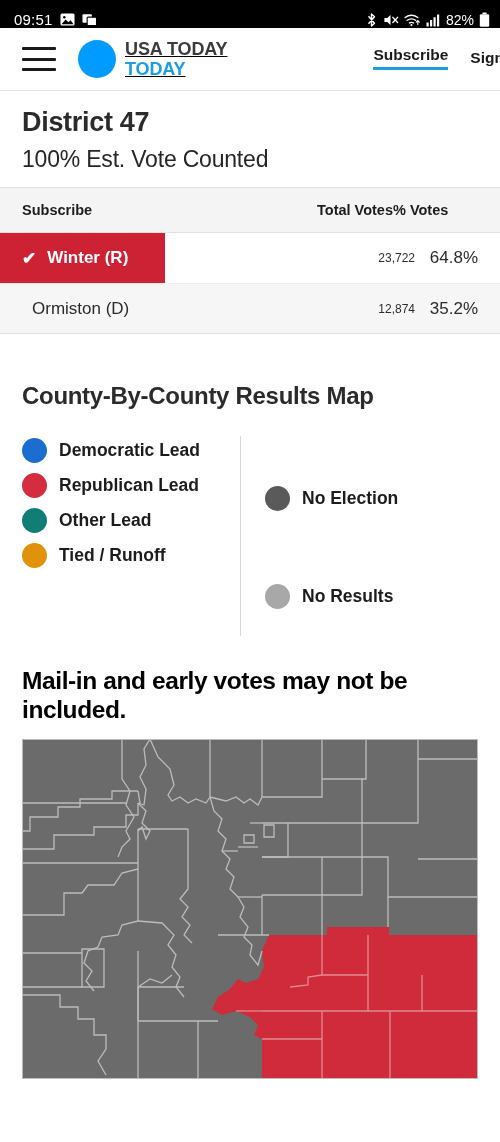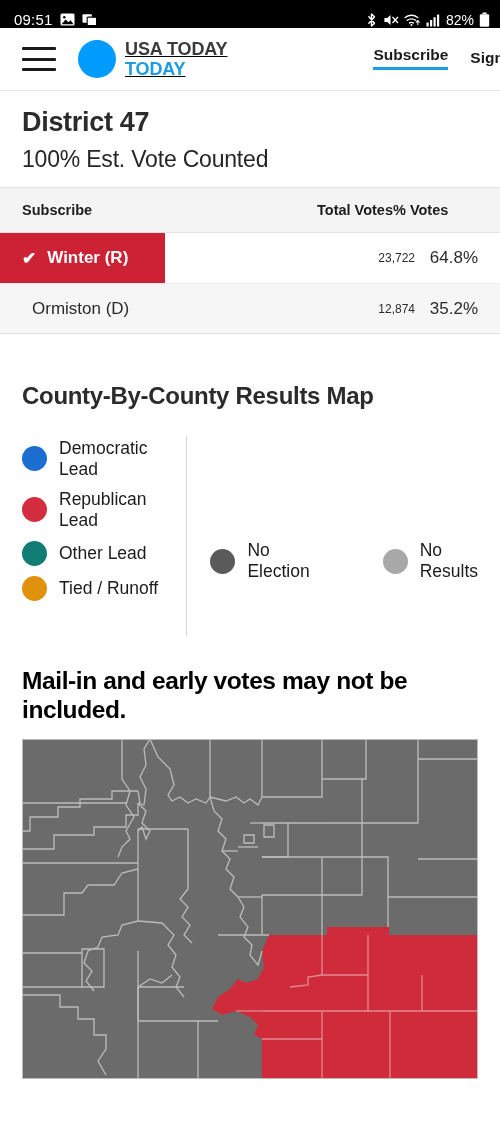--- a/index.html
+++ b/index.html
@@ -85,23 +85,23 @@
     font-size: 17px; color: #2b2b2b; padding-right: 22px; }
   .table-bottom { height: 1px; background: #e2e2e2; }
 
   
   .map-section { padding: 0 22px; background: #ffffff; }
   .map-head { font-size: 24px; font-weight: 700; color: #2b2b2b; padding-top: 48px; letter-spacing: -0.3px; }
 
   .legend { display: flex; margin-top: 26px; }
   .legend-col-left { width: 218px; display: flex; flex-direction: column; gap: 10px; padding-top: 2px;}
   .legend-divider { width: 1px; background: #d8d8d8; margin: 0 0 0 0; height: 200px; }
-  .legend-col-right { flex: 1; display: flex; flex-direction: row; padding-left: 24px;
+  .legend-col-right { flex: 1; display: flex; flex-direction: column; padding-left: 24px;
     justify-content: flex-start; gap: 73px; padding-top: 50px;}
-  .lg-item { display: flex; align-items: center; gap: 12px; }
+  .lg-item { display: flex; align-items: center; gap: 12px; font-weight: bold; }
   .lg-dot { width: 25px; height: 25px; border-radius: 50%; flex: none; }
   .lg-label { font-size: 17.5px; color: #1c1c1c; line-height: 1.18; max-width: 150px; }
   .lg-label.wide { max-width: none; }
 
   .notice { font-size: 24.5px; font-weight: 700; color: #000000;
     margin-top: 30px; line-height: 1.2; letter-spacing: -0.4px; }
 
   .map-wrap { margin-top: 14px; width: 456px; height: 340px; overflow: hidden; }
   .map-svg { display: block; width: 456px; height: 340px; }
 </style>

